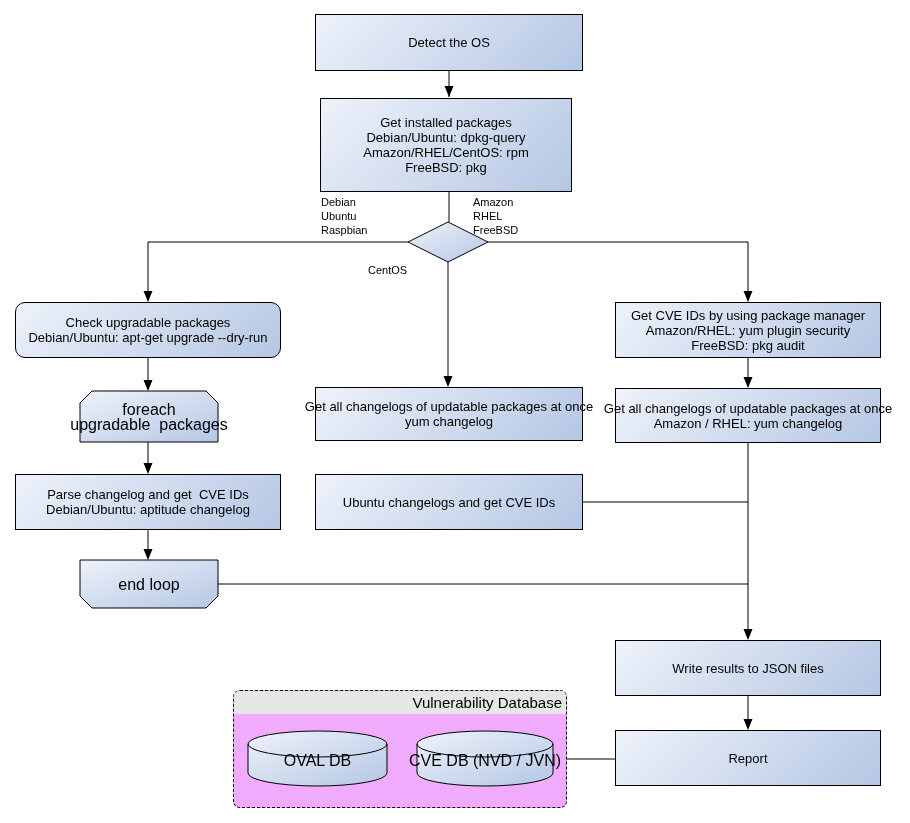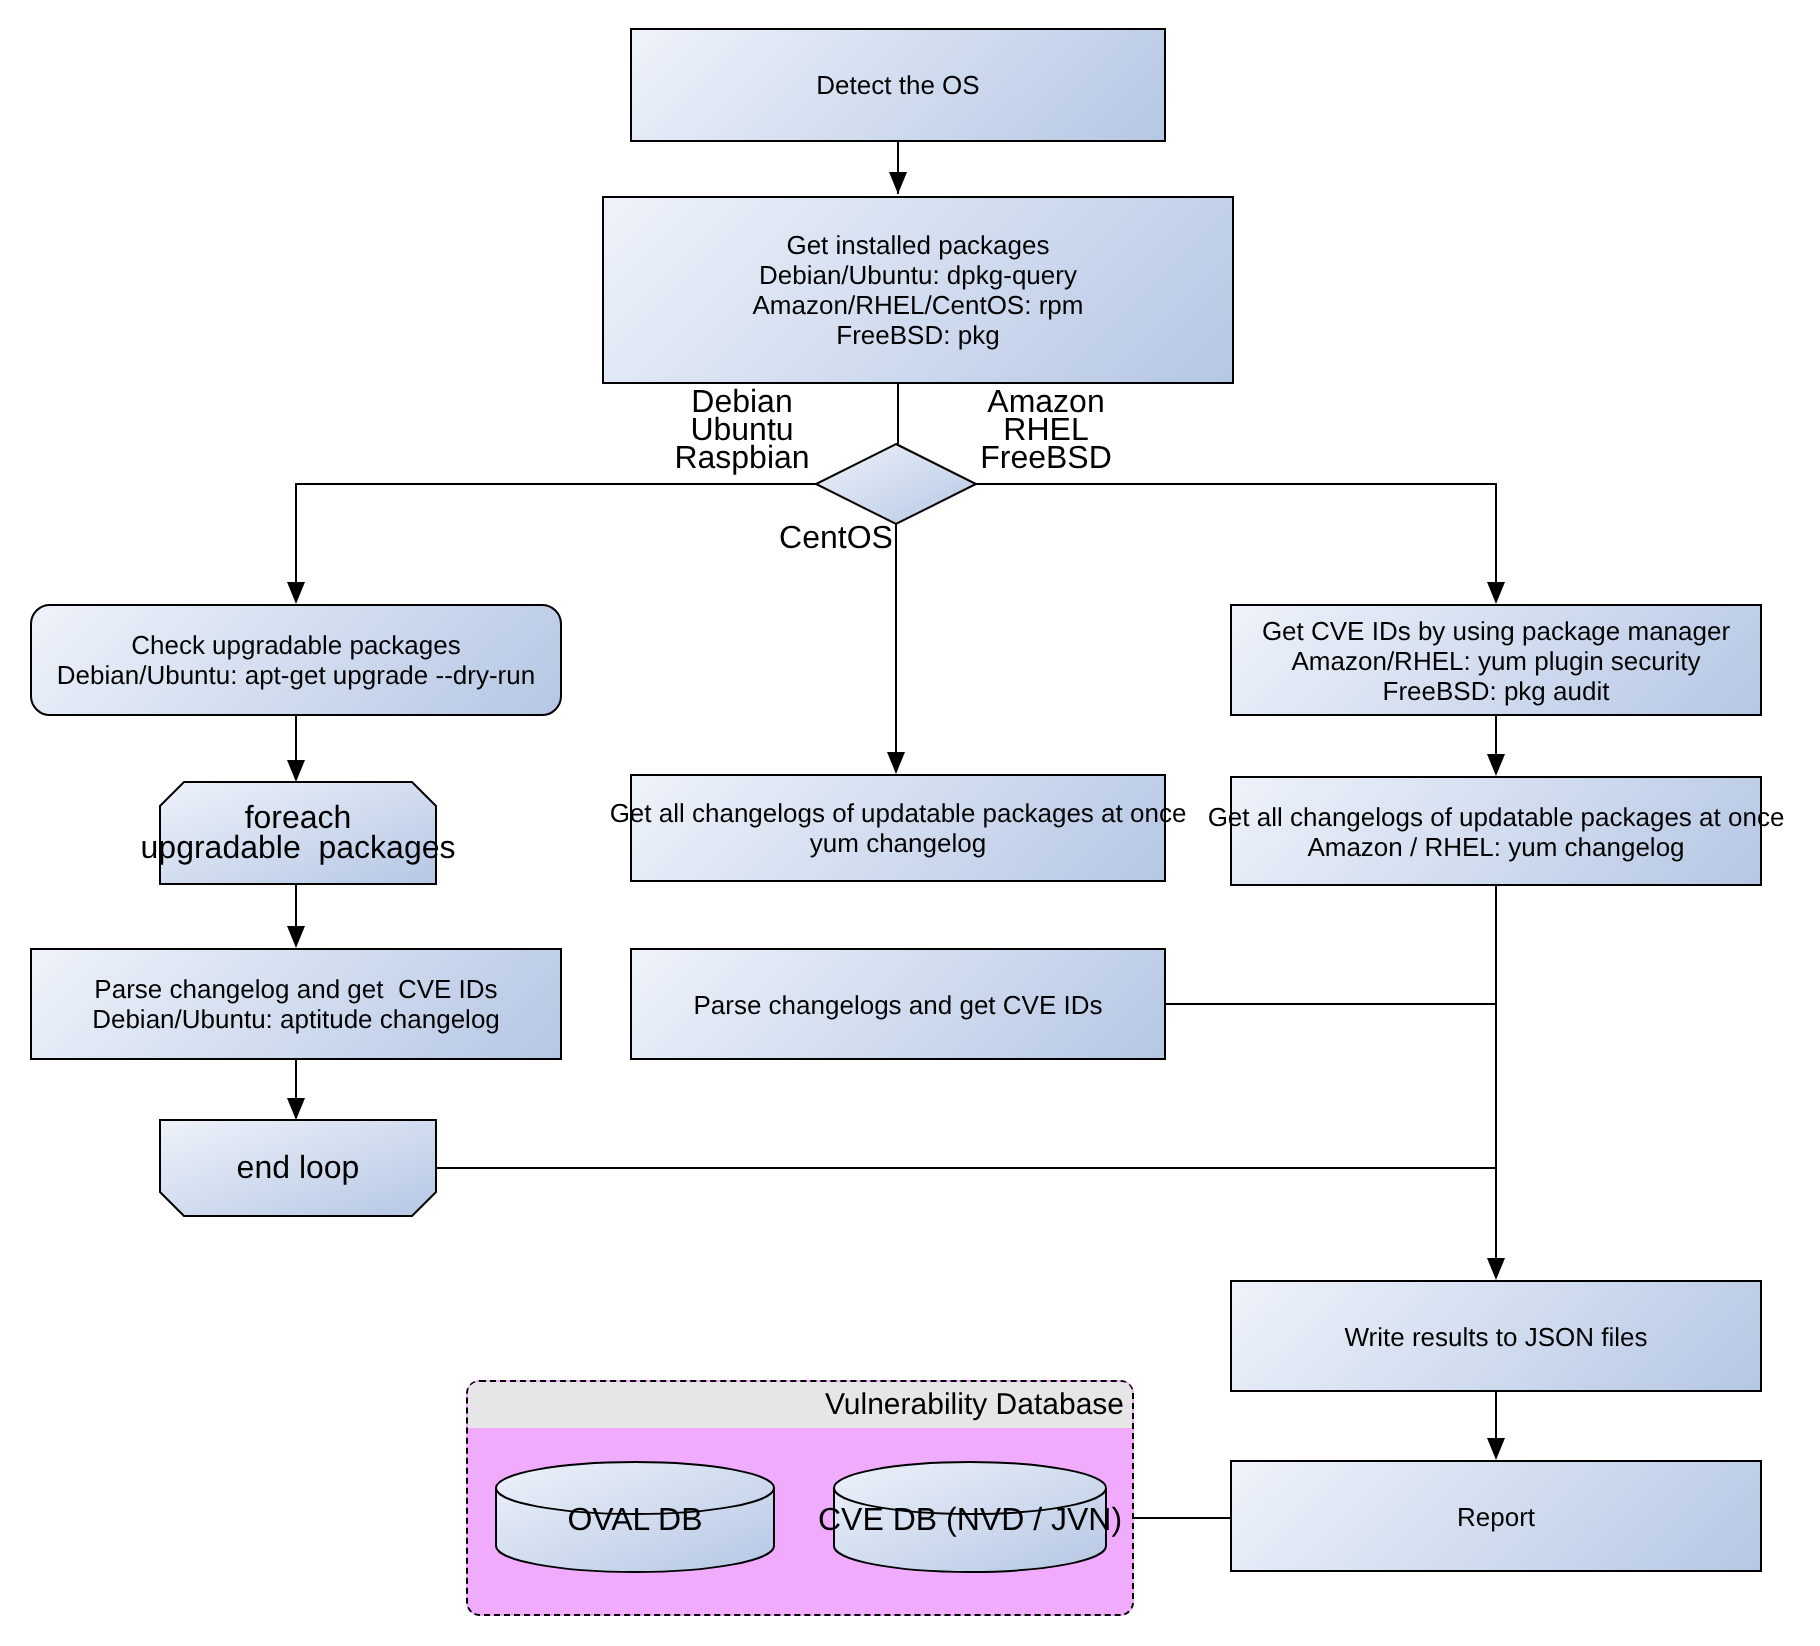--- a/index.html
+++ b/index.html
@@ -31,22 +31,22 @@
     display: flex;
     align-items: center;
     justify-content: center;
     text-align: center;
     font-size: 16px;
     line-height: 15px;
     white-space: pre;
   }
   .branch-label {
     position: absolute;
-    text-align: center;
-    font-size: 16px;
+    text-align: left;
+    font-size: 11px;
     line-height: 14px;
     white-space: pre;
   }
   .vuln-container {
     position: absolute;
     left: 233px; top: 690px;
     width: 334px; height: 118px;
     box-sizing: border-box;
     background: #f0abfc;
     border: 1.5px dashed #000000;
@@ -128,42 +128,42 @@
     </g>
 
     <g>
       <path d="M417 744 A68 13 0 0 1 553 744 L553 773 A68 13 0 0 1 417 773 Z" fill="url(#nodeGrad)" stroke="#000000"></path>
       <path d="M417 744 A68 13 0 0 0 553 744" fill="none" stroke="#000000"></path>
     </g>
   </svg>
 
   <div class="node" style="left:315px; top:14px;  width:268px; height:57px;">Detect the OS</div>
 
-  <div class="node" style="left:301px; top:98px;  width:316px; height:94px;">Get installed packages
+  <div class="node" style="left:320px; top:98px;  width:252px; height:94px;">Get installed packages
 Debian/Ubuntu: dpkg-query
 Amazon/RHEL/CentOS: rpm
 FreeBSD: pkg</div>
 
   <div class="node" style="left:15px;  top:302px; width:266px; height:56px;border-radius:10px;">Check upgradable packages
 Debian/Ubuntu: apt-get upgrade --dry-run</div>
 
   <div class="node" style="left:315px; top:387px; width:268px; height:54px;">Get all changelogs of updatable packages at once
 yum changelog</div>
 
   <div class="node" style="left:615px; top:302px; width:266px; height:56px;">Get CVE IDs by using package manager
 Amazon/RHEL: yum plugin security
 FreeBSD: pkg audit</div>
 
   <div class="node" style="left:615px; top:388px; width:266px; height:55px;">Get all changelogs of updatable packages at once
 Amazon / RHEL: yum changelog</div>
 
   <div class="node" style="left:15px;  top:474px; width:266px; height:56px;">Parse changelog and get  CVE IDs
 Debian/Ubuntu: aptitude changelog</div>
 
-  <div class="node" style="left:315px; top:474px; width:268px; height:56px;">Parse changelogs and get CVE IDs</div>
+  <div class="node" style="left:315px; top:474px; width:268px; height:56px;">Ubuntu changelogs and get CVE IDs</div>
 
   <div class="node" style="left:615px; top:640px; width:266px; height:56px;">Write results to JSON files</div>
 
   <div class="node" style="left:615px; top:730px; width:266px; height:56px;">Report</div>
 
   <div class="overlay-label" style="left:80px; top:391px; width:138px; height:51px;">foreach
 upgradable  packages</div>
 
   <div class="overlay-label" style="left:248px; top:748px; width:139px; height:24px;">OVAL DB</div>
 

